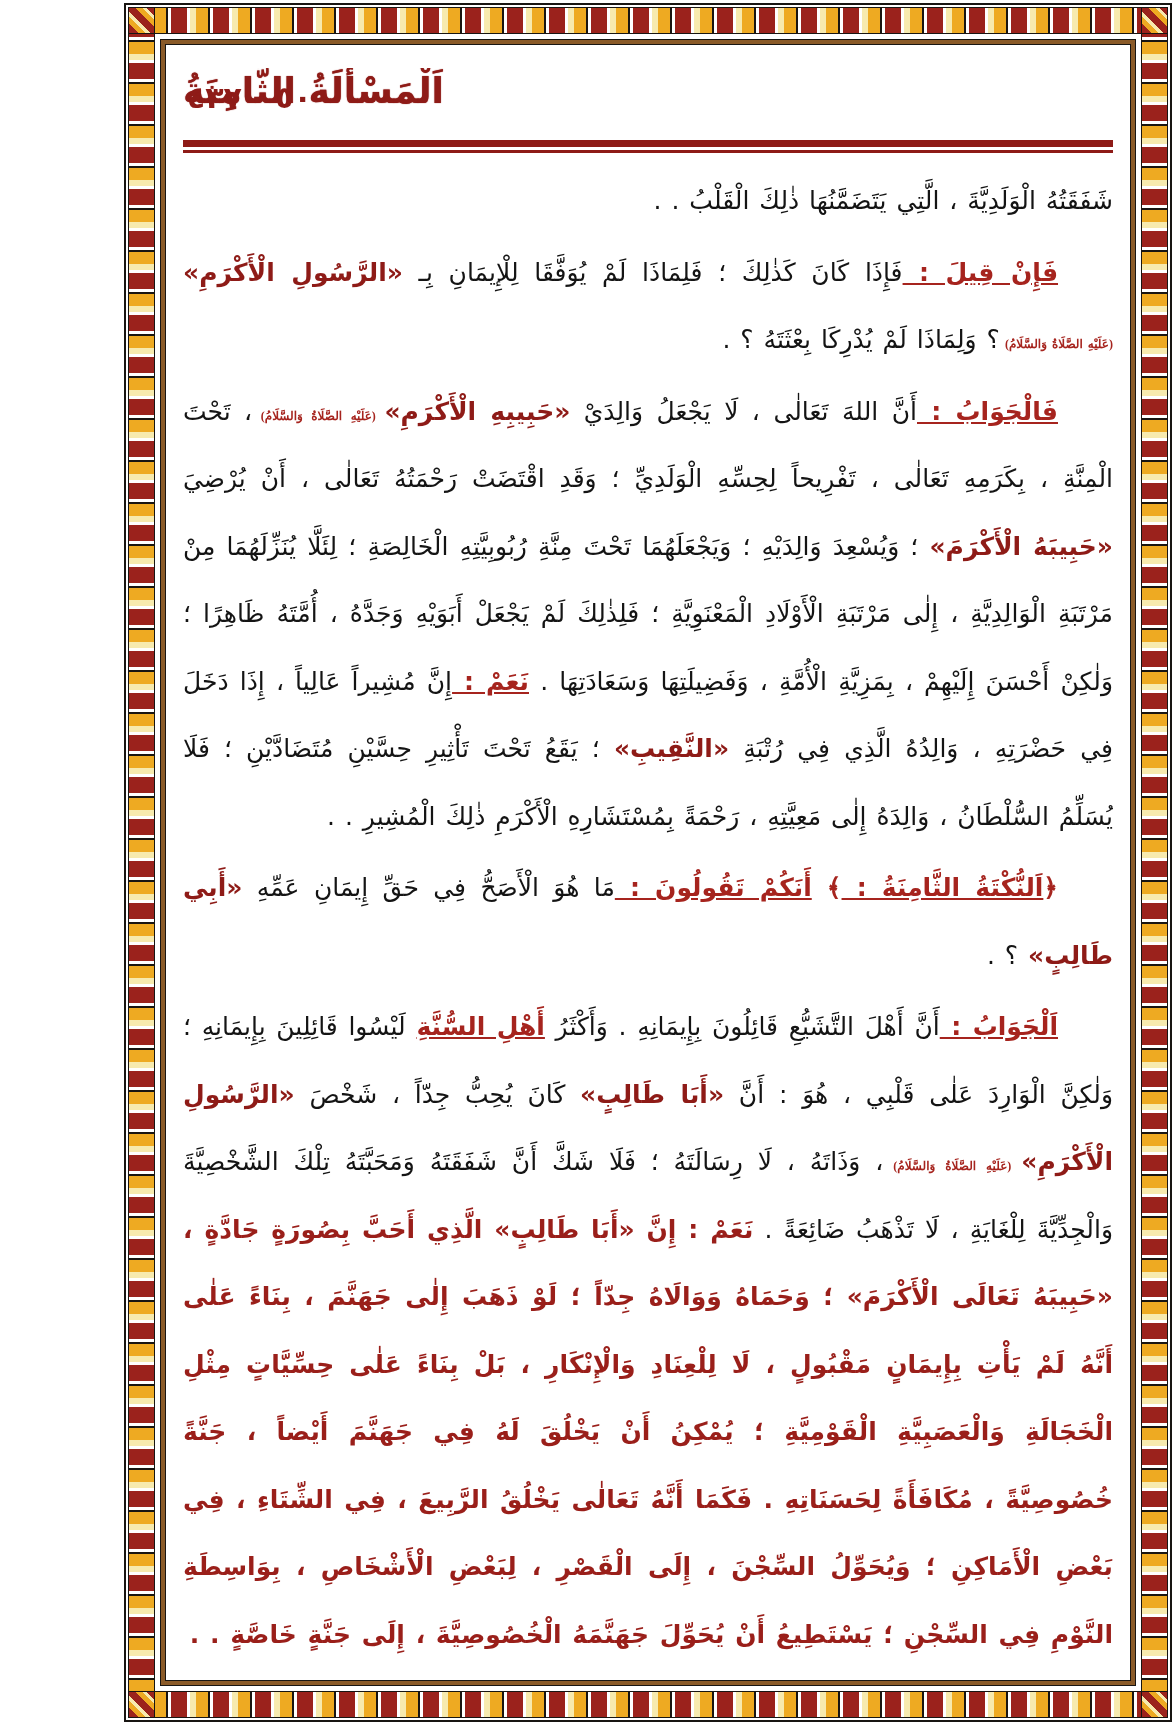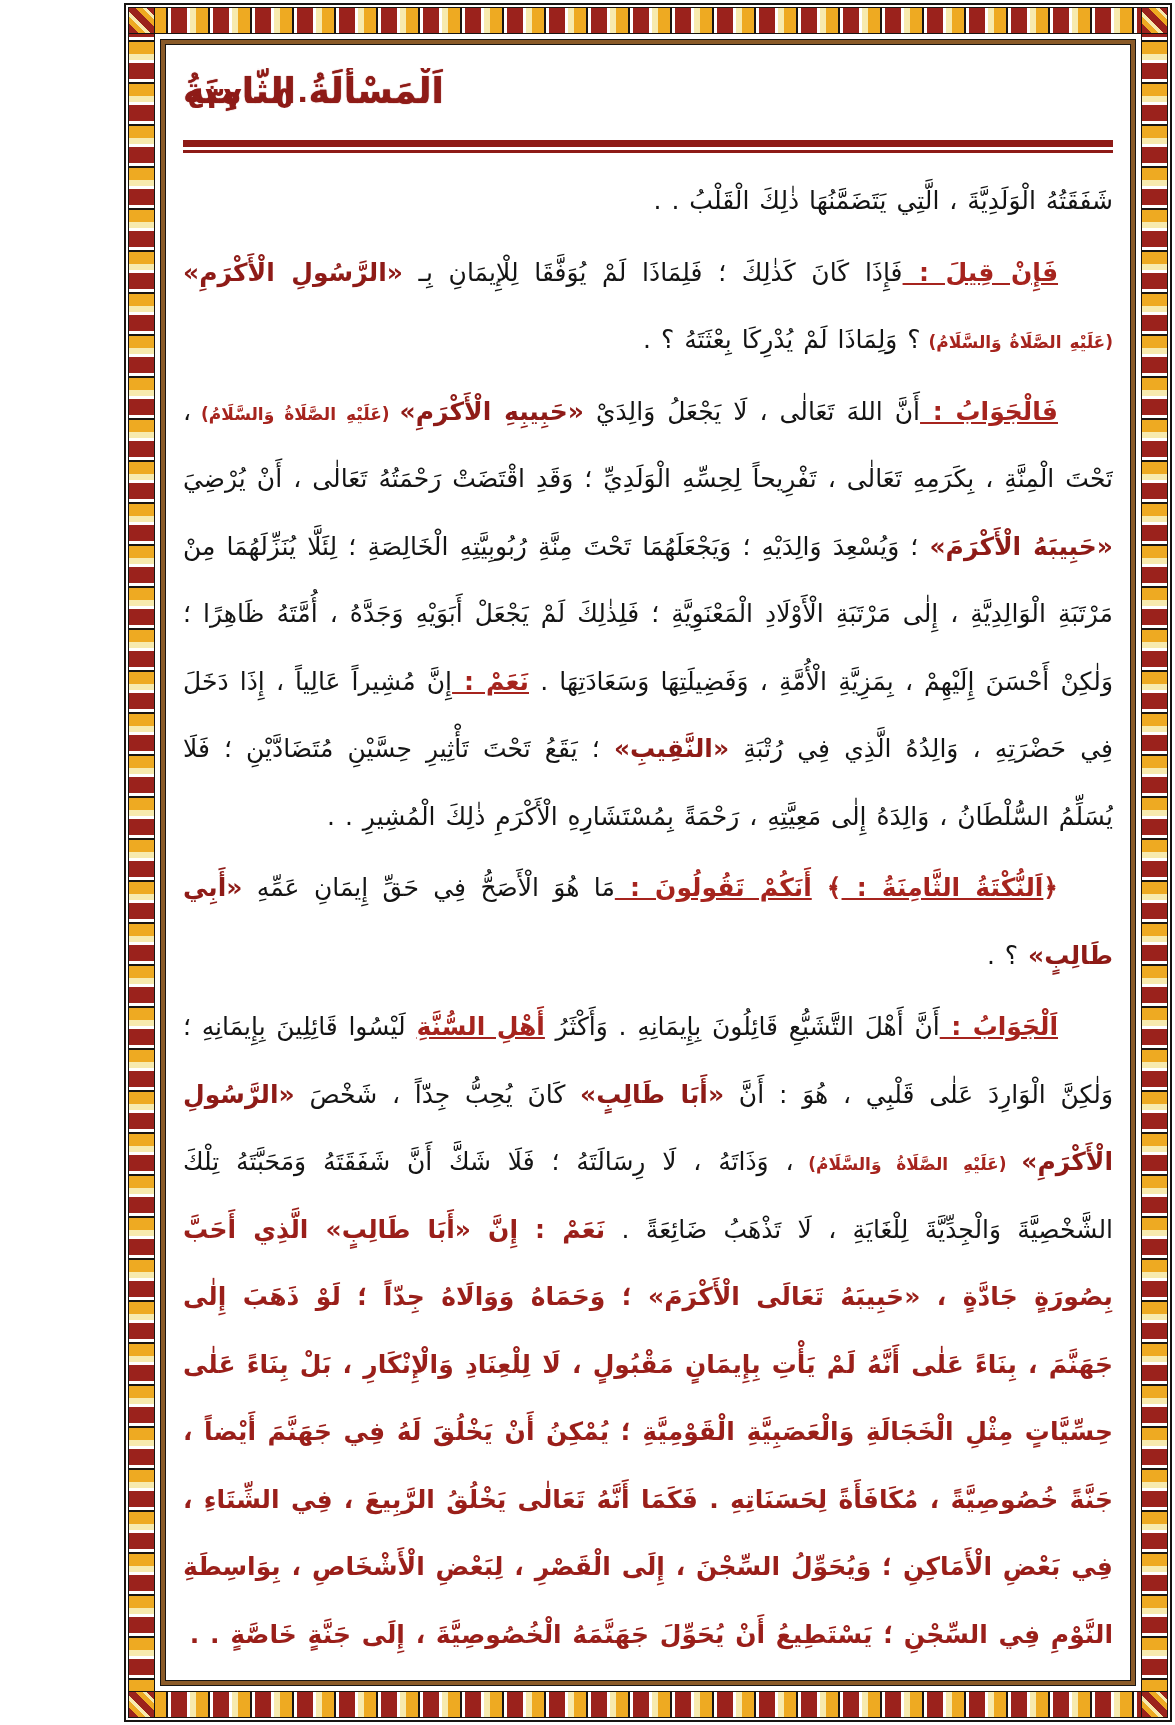--- a/index.html
+++ b/index.html
@@ -114,23 +114,24 @@
   .para.center{text-align:center;text-indent:0;line-height:2.3;margin-top:6px;}
   .r-text{color:var(--ink);}
   .r-label{color:var(--label);font-weight:bold;text-decoration:underline;}
   .r-name{color:var(--maroon);font-weight:bold;margin-top:36px;}
   .r-passage{color:var(--passage);font-weight:bold;}
   .r-blue{color:var(--blue);font-weight:bold;}
   .r-ornament{color:var(--label);font-weight:bold;}
   .r-flower{color:var(--label);font-weight:bold;}
   .r-salawat{
     color:var(--label);
-    font-size:17px;font-weight:bold;
+    font-size:12px;font-weight:bold;
     letter-spacing:-1px;
     white-space:nowrap;
+    font-family:Liberation Serif, serif;
   }
 </style>
 </head>
 <body>
 
 <div class="page">
 
   <div class="frame-outer"></div>
   <div class="band band-top"></div>
   <div class="band band-bottom"></div>

